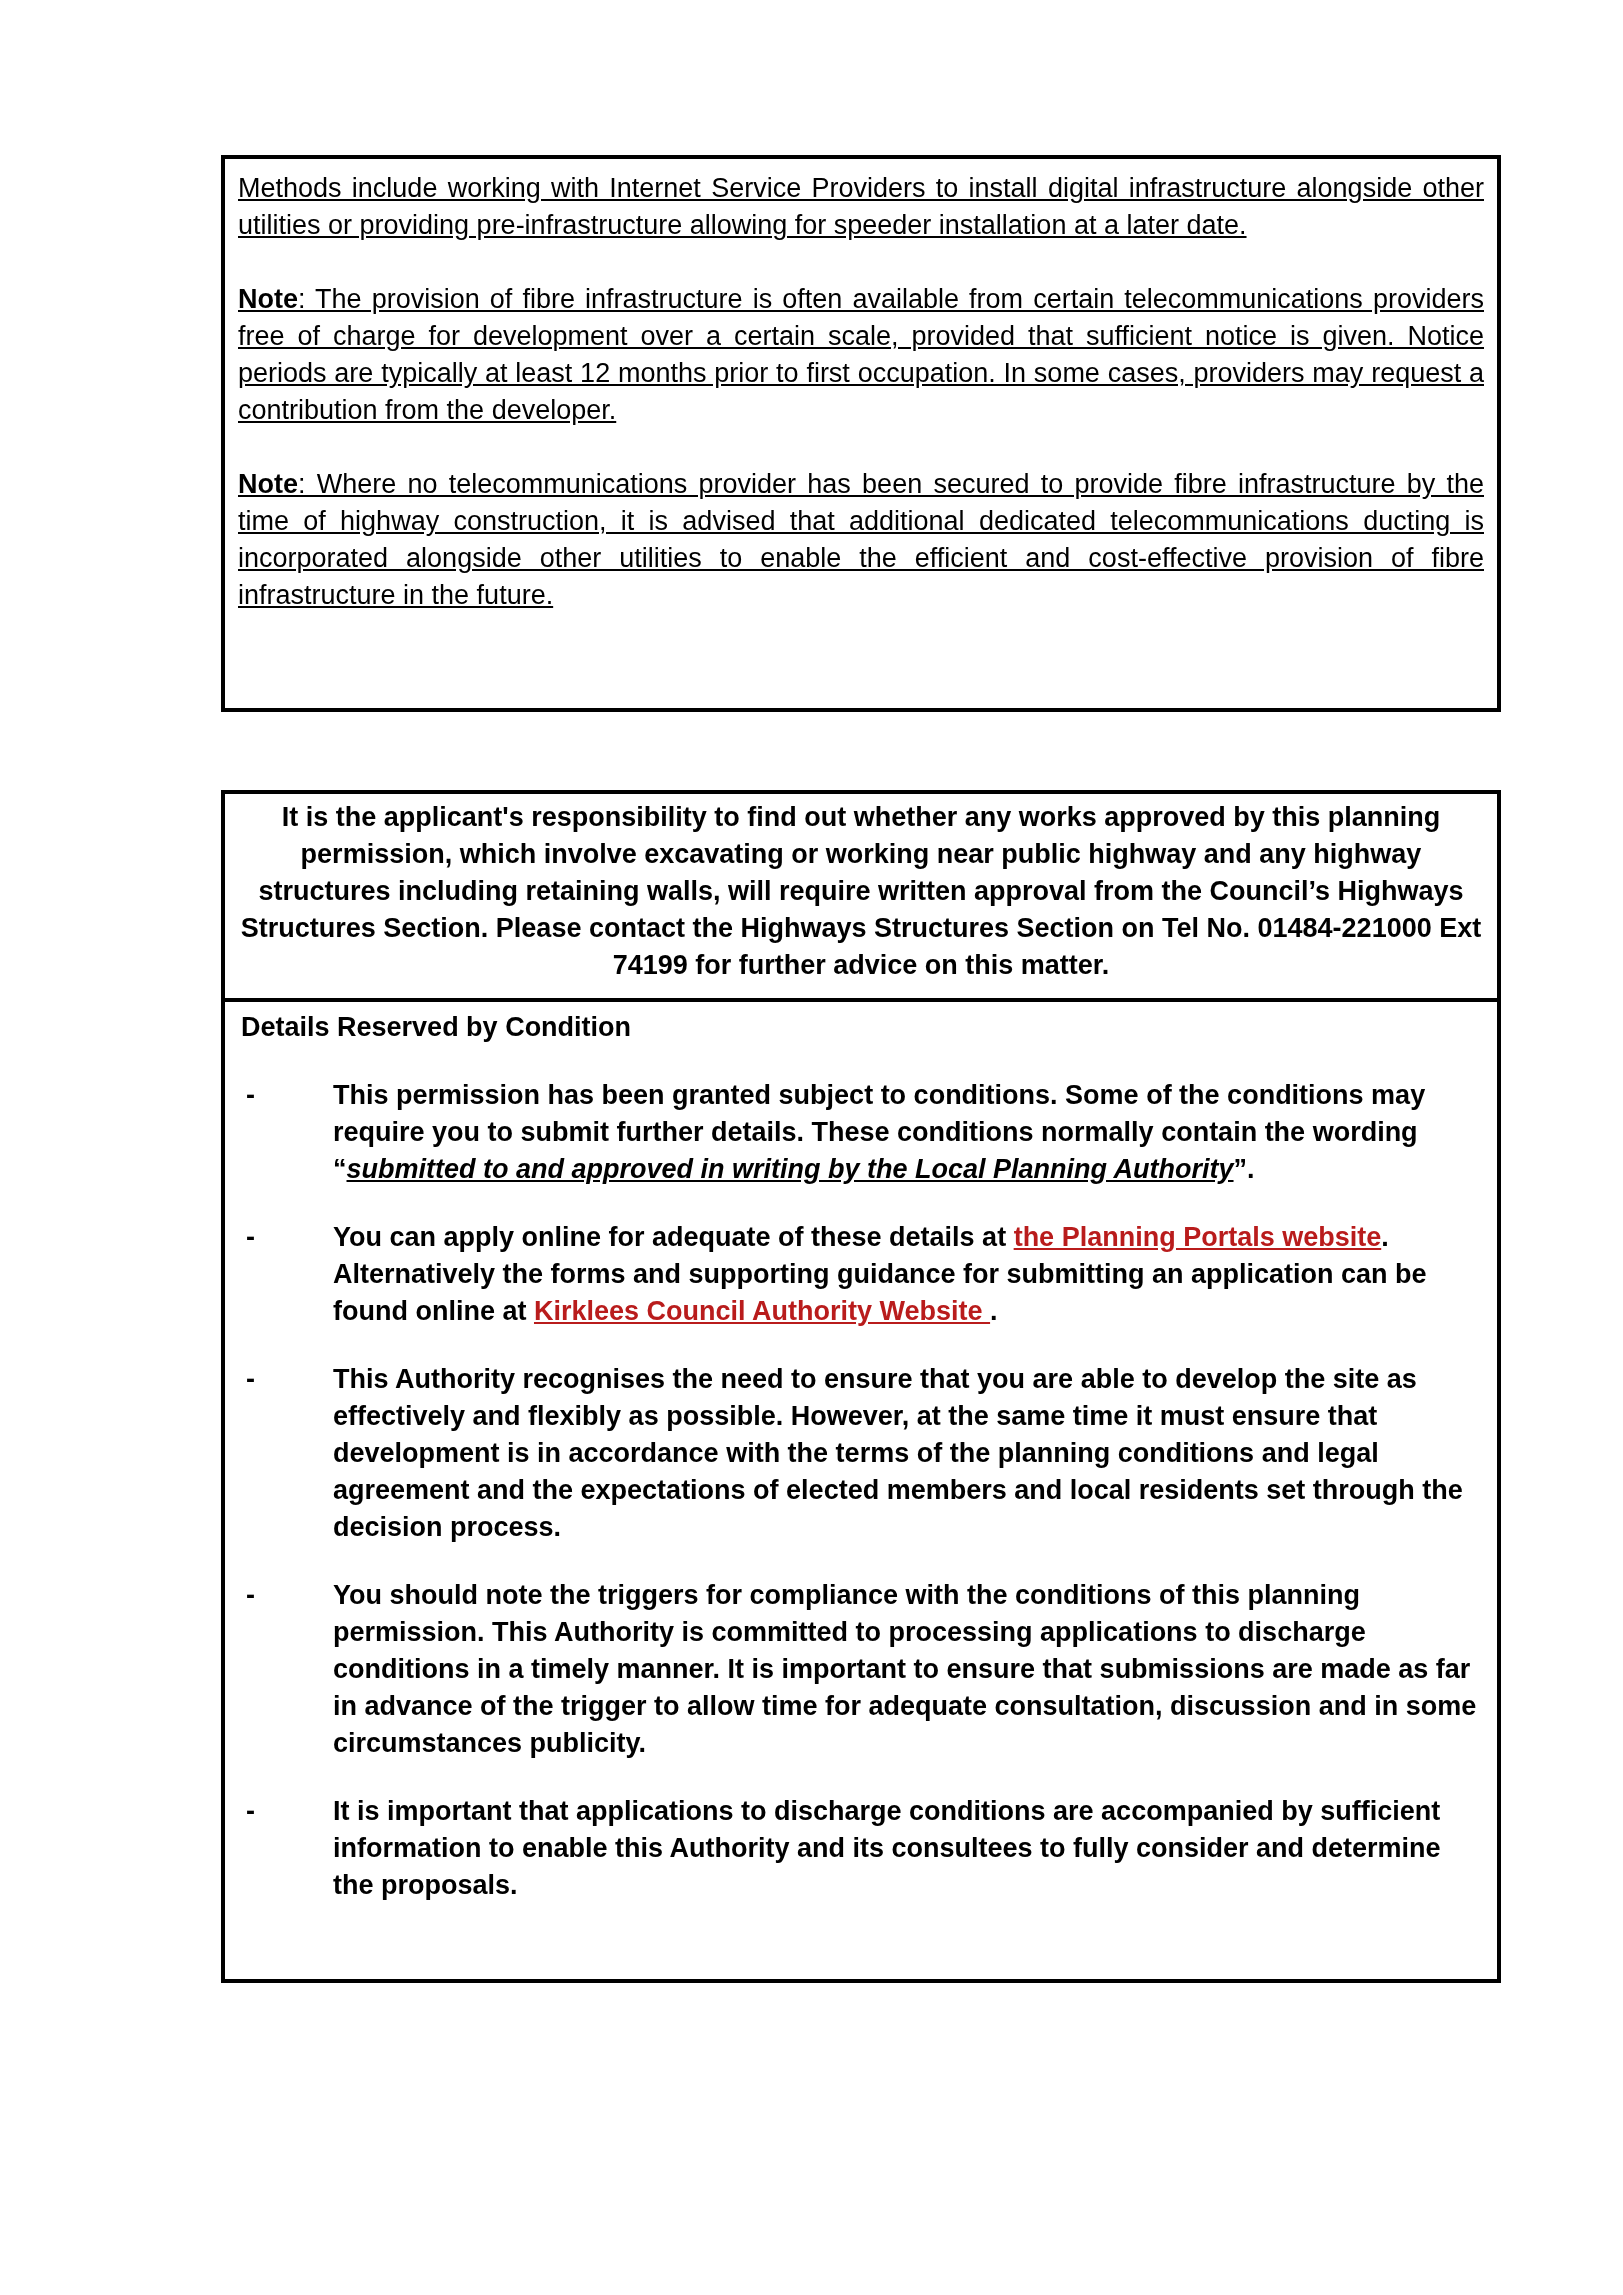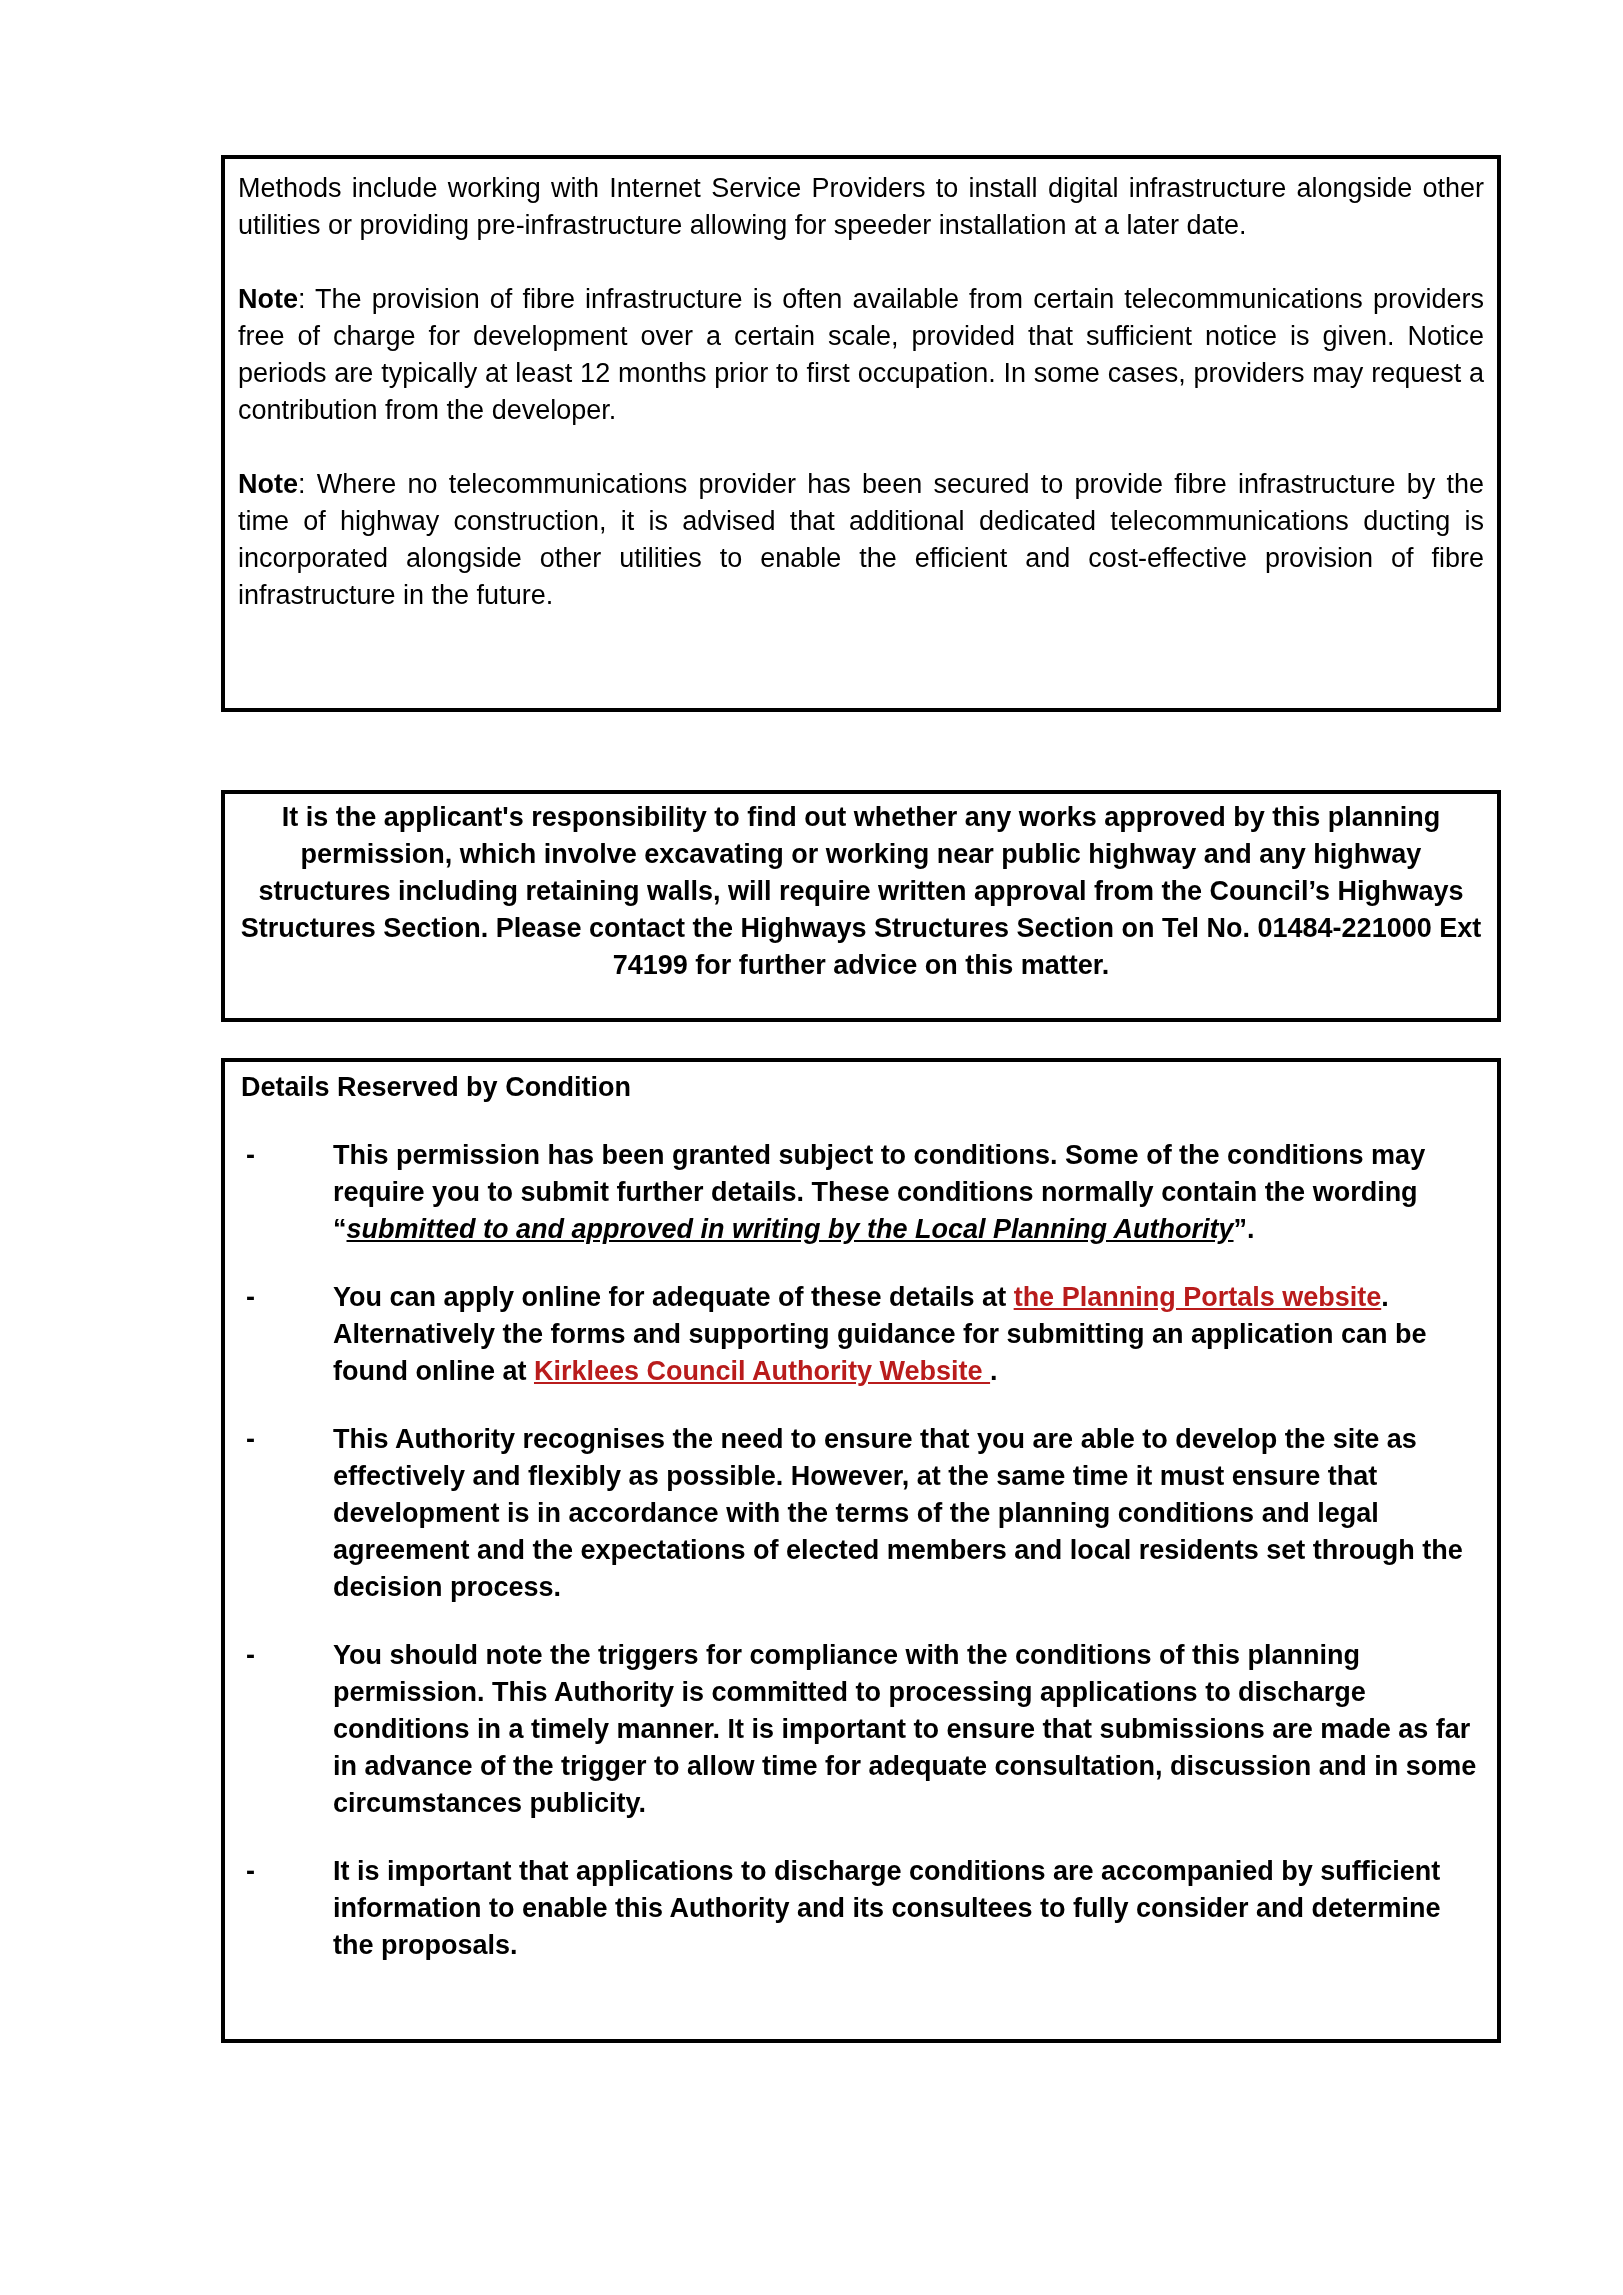--- a/index.html
+++ b/index.html
@@ -17,23 +17,23 @@
     position: absolute;
     left: 221px;
     width: 1280px;
     border: 4px solid #000000;
     box-sizing: border-box;
     background: #ffffff;
     overflow: hidden;
   }
   #box1 { top: 155px;  height: 557px;  padding: 11.4px 13px 8px 13px; }
   #box2 { top: 790px;  height: 232px;  padding: 4.9px 13px 4.9px 13px; font-weight: bold; }
-  #box3 { top: 1058px; height: 985px; padding: 6.5px 14.6px 4.9px 16px; font-weight: bold; }
+  #box3 { top: 998px; height: 985px; padding: 6.5px 14.6px 4.9px 16px; font-weight: bold; }
 
-  #box1 p { margin: 0 0 37px 0; text-align: justify; }
+  #box1 p { margin: 0 0 37px 0; text-align: justify; text-decoration: underline; }
   #box1 p:last-child { margin-bottom: 0; }
   #box1 .note-label { font-weight: bold; }
 
   #box2 p { margin: 0; text-align: center; }
 
   .drc-title { margin: 0 0 31px 0; }
 
   .bullet {
     display: flex;
     align-items: flex-start;

